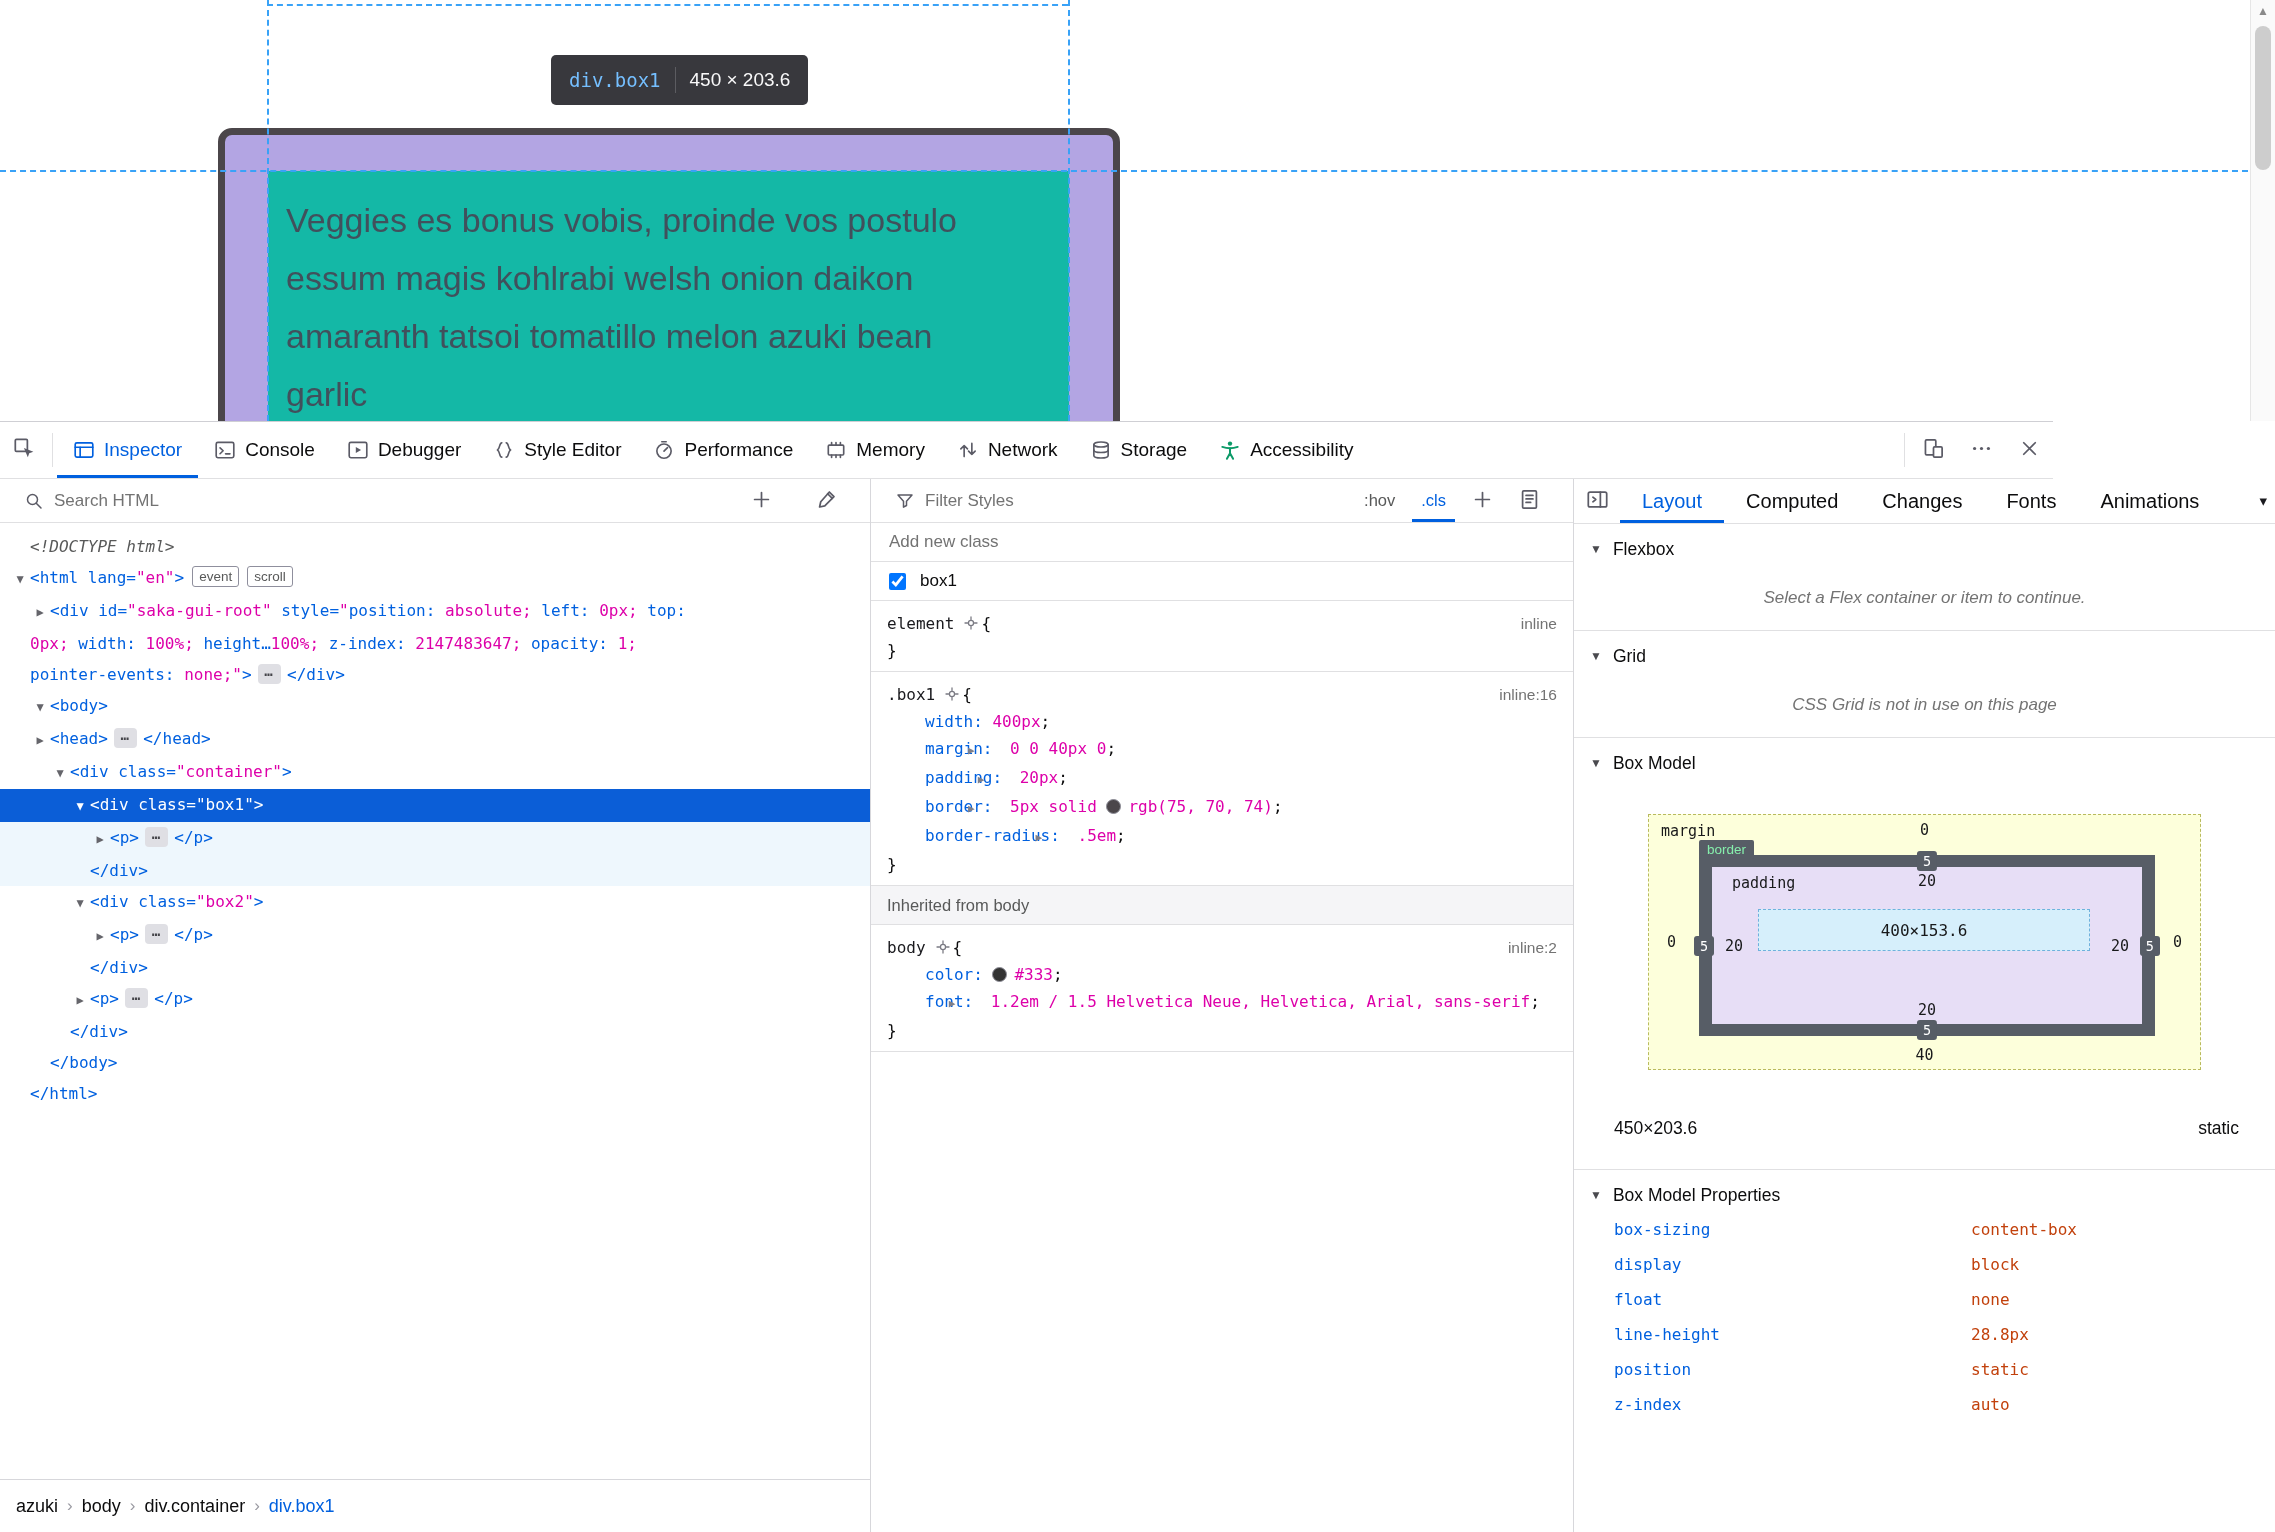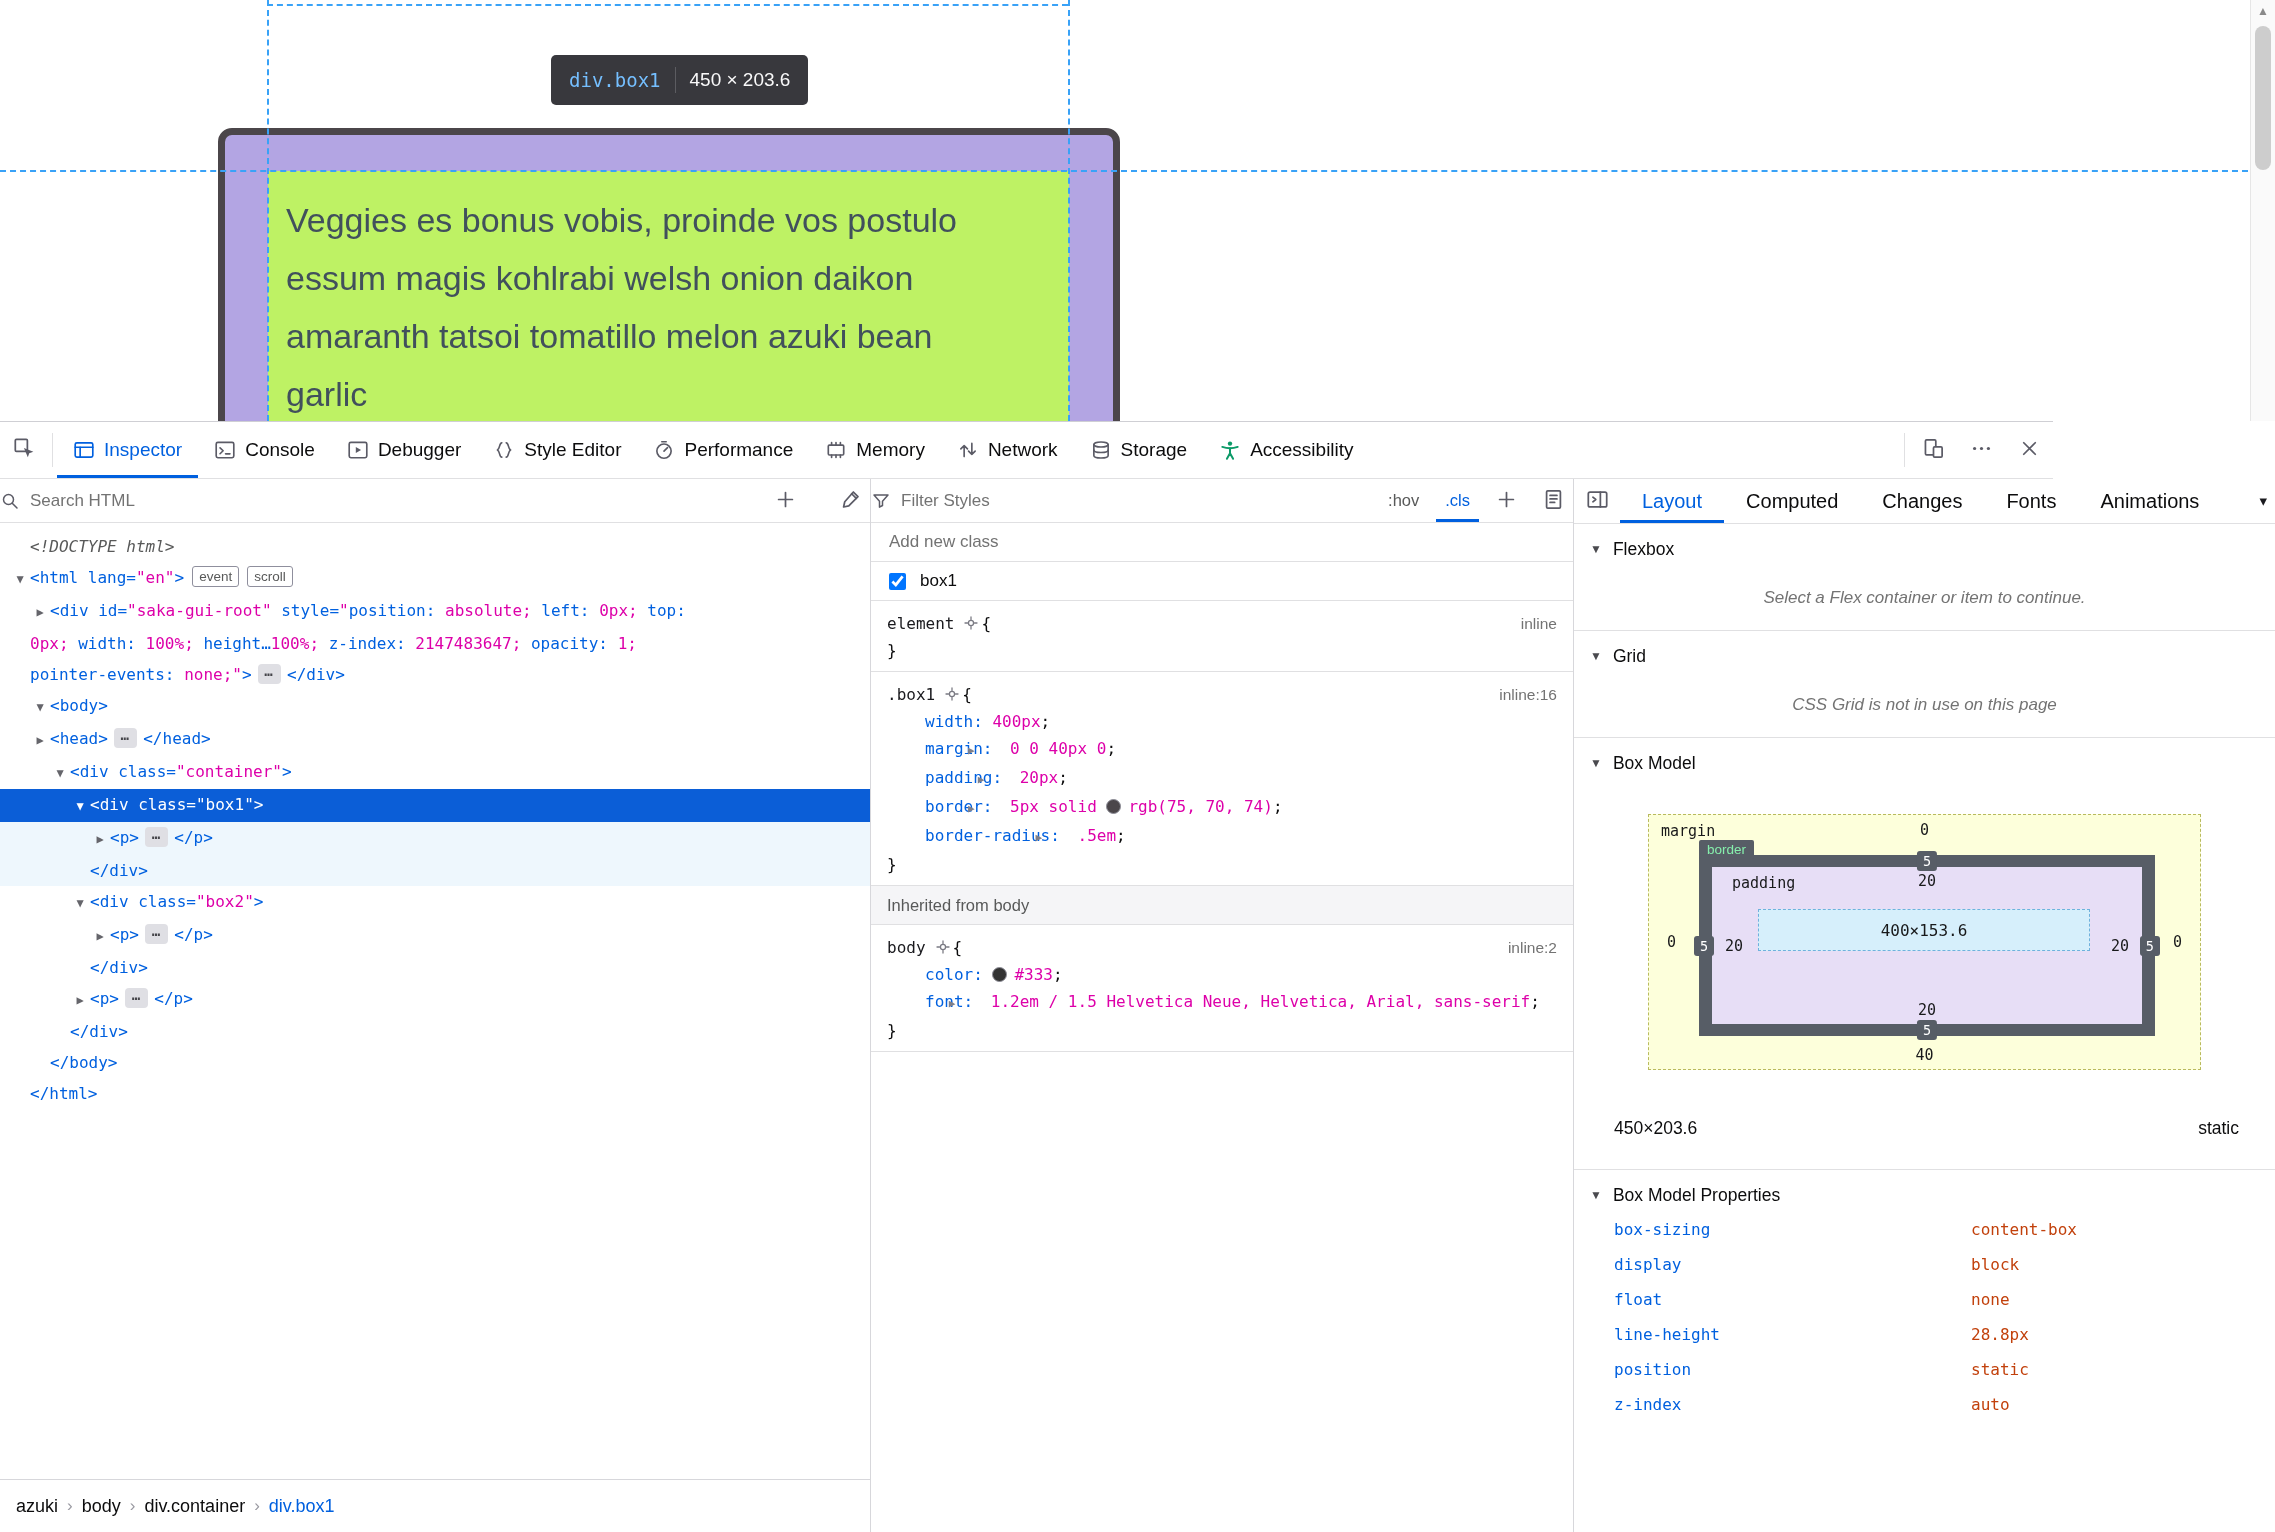--- a/index.html
+++ b/index.html
@@ -3,21 +3,21 @@
 <meta charset="utf-8">
 <style>
   html,body{margin:0;padding:0;}
   body{width:2275px;height:1532px;position:relative;background:#fff;color:#0c0c0d;
        font-family:"Liberation Sans",sans-serif;overflow:hidden;}
 
   
   #page{position:absolute;left:0;top:0;width:2275px;height:421px;background:#fff;overflow:hidden;}
   #elbox{position:absolute;left:218px;top:128px;width:902px;height:430px;background:#b3a5e3;
          border:7px solid #4b464a;border-radius:14px;box-sizing:border-box;z-index:1;}
-  #elcontent{position:absolute;left:43px;right:44px;top:36px;bottom:-30px;background:#bef264;
+  #elcontent{position:absolute;left:43px;right:44px;top:36px;bottom:-30px;background:#14b8a6;
              padding:20px 18px 0 18px;font-size:34px;line-height:58px;color:#41505c;}
   .guide{position:absolute;z-index:5;}
   .gv{width:0;border-left:2px dashed #39a2f7;top:0;height:421px;}
   .gh{height:0;border-top:2px dashed #39a2f7;}
   #tooltip{position:absolute;left:551px;top:55px;height:50px;z-index:10;background:#38383d;
            border-radius:5px;display:flex;align-items:center;padding:0 18px;gap:14px;}
   #tooltip .tt-sel{color:#75bfff;font-size:19px;font-family:"DejaVu Sans Mono",monospace;}
   #tooltip .tt-div{width:1px;height:26px;background:#5c5c61;}
   #tooltip .tt-size{color:#f9f9fa;font-size:19px;}
   #pg-scroll{position:absolute;right:0;top:0;width:24px;height:421px;background:#fafafa;
@@ -39,21 +39,21 @@
   .dt-tab.active svg *{stroke:#0060df;}
   .spacer{flex:1;}
 
   
   #panels{position:absolute;left:0;top:479px;width:2275px;height:1053px;display:flex;}
   .panel{box-sizing:border-box;background:#fff;}
   #pl{width:871px;border-right:1px solid #d7d7db;display:flex;flex-direction:column;}
   #pm{width:703px;border-right:1px solid #d7d7db;display:flex;flex-direction:column;}
   #pr{flex:1;display:flex;flex-direction:column;overflow:hidden;}
   .ptoolbar{height:44px;min-height:44px;border-bottom:1px solid #e0e0e2;display:flex;
-            align-items:center;padding:0 0;gap:8px;box-sizing:border-box;}
+            align-items:center;padding:0 24px;gap:8px;box-sizing:border-box;}
   .ptoolbar input{border:none;outline:none;flex:1;font-size:17px;color:#0c0c0d;background:transparent;font-family:inherit;}
   .ptoolbar input::placeholder{color:#737373;}
   .sicon svg{width:20px;height:20px;display:block;}
   .tb-txt{font-size:16.5px;color:#585959;padding:0 9px;height:100%;display:flex;align-items:center;
           background:none;border:none;font-family:inherit;}
   .tb-txt.active{color:#0060df;box-shadow:inset 0 -3px 0 #0060df;}
 
   
   #tree{flex:1;overflow:hidden;padding-top:8px;font-family:"DejaVu Sans Mono","Liberation Mono",monospace;font-size:16px;}
   .trow{line-height:31px;padding-right:165px;white-space:pre-wrap;}

